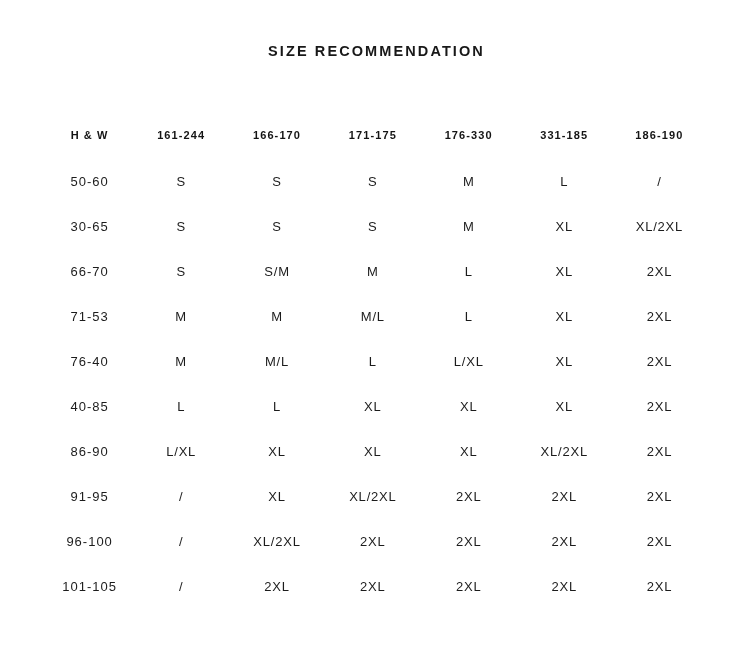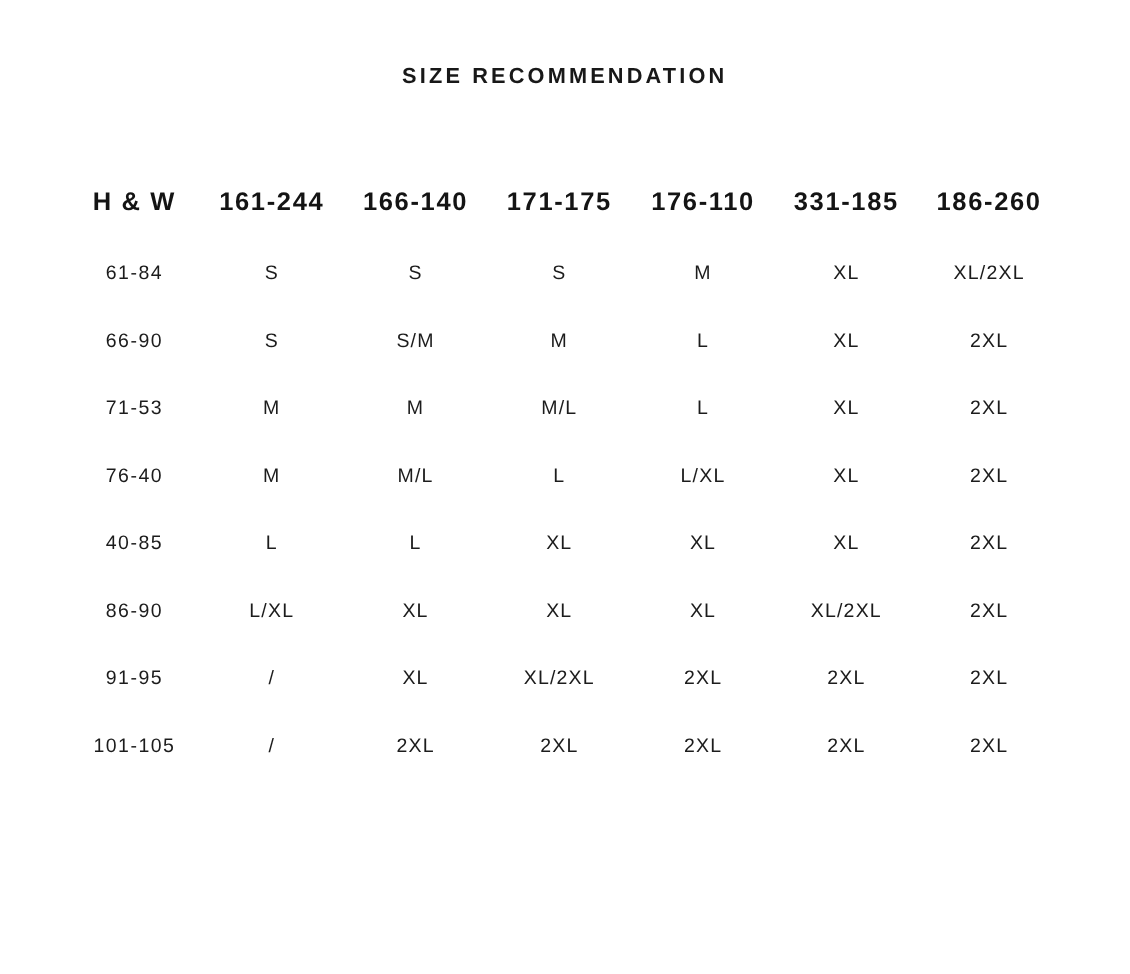--- a/index.html
+++ b/index.html
@@ -46,21 +46,21 @@
     color: #1c1c1c;
     letter-spacing: 0.8px;
     padding: 0;
     height: 45px;
     vertical-align: middle;
     border: none;
   }
   table.size-table thead th {
     font-weight: bold;
     letter-spacing: 1.1px;
-    font-size: 17px;
+    font-size: 11px;
     height: 48px;
     color: #141414;
   }
   table.size-table tbody td.rowhead {
     letter-spacing: 1.0px;
   }
   table.size-table col.c0 { width: 13.2%; }
   table.size-table col.c1 { width: 14.5%; }
   table.size-table col.c2 { width: 14.5%; }
   table.size-table col.c3 { width: 14.5%; }
@@ -83,39 +83,48 @@
           <col class="c2">
           <col class="c3">
           <col class="c4">
           <col class="c5">
           <col class="c6">
       </colgroup>
       <thead>
         <tr>
           <th>H &amp; W</th>
           <th>161-244</th>
-          <th>166-140</th>
+          <th>166-170</th>
           <th>171-175</th>
-          <th>176-110</th>
+          <th>176-330</th>
           <th>331-185</th>
-          <th>186-260</th>
+          <th>186-190</th>
         </tr>
       </thead>
       <tbody>
         <tr>
-          <td class="rowhead">61-84</td>
+          <td class="rowhead">50-60</td>
+          <td>S</td>
+          <td>S</td>
+          <td>S</td>
+          <td>M</td>
+          <td>L</td>
+          <td>/</td>
+        </tr>
+        <tr>
+          <td class="rowhead">30-65</td>
           <td>S</td>
           <td>S</td>
           <td>S</td>
           <td>M</td>
           <td>XL</td>
           <td>XL/2XL</td>
         </tr>
         <tr>
-          <td class="rowhead">66-90</td>
+          <td class="rowhead">66-70</td>
           <td>S</td>
           <td>S/M</td>
           <td>M</td>
           <td>L</td>
           <td>XL</td>
           <td>2XL</td>
         </tr>
         <tr>
           <td class="rowhead">71-53</td>
           <td>M</td>
@@ -155,20 +164,29 @@
         <tr>
           <td class="rowhead">91-95</td>
           <td>/</td>
           <td>XL</td>
           <td>XL/2XL</td>
           <td>2XL</td>
           <td>2XL</td>
           <td>2XL</td>
         </tr>
         <tr>
+          <td class="rowhead">96-100</td>
+          <td>/</td>
+          <td>XL/2XL</td>
+          <td>2XL</td>
+          <td>2XL</td>
+          <td>2XL</td>
+          <td>2XL</td>
+        </tr>
+        <tr>
           <td class="rowhead">101-105</td>
           <td>/</td>
           <td>2XL</td>
           <td>2XL</td>
           <td>2XL</td>
           <td>2XL</td>
           <td>2XL</td>
         </tr>
       </tbody>
     </table>

